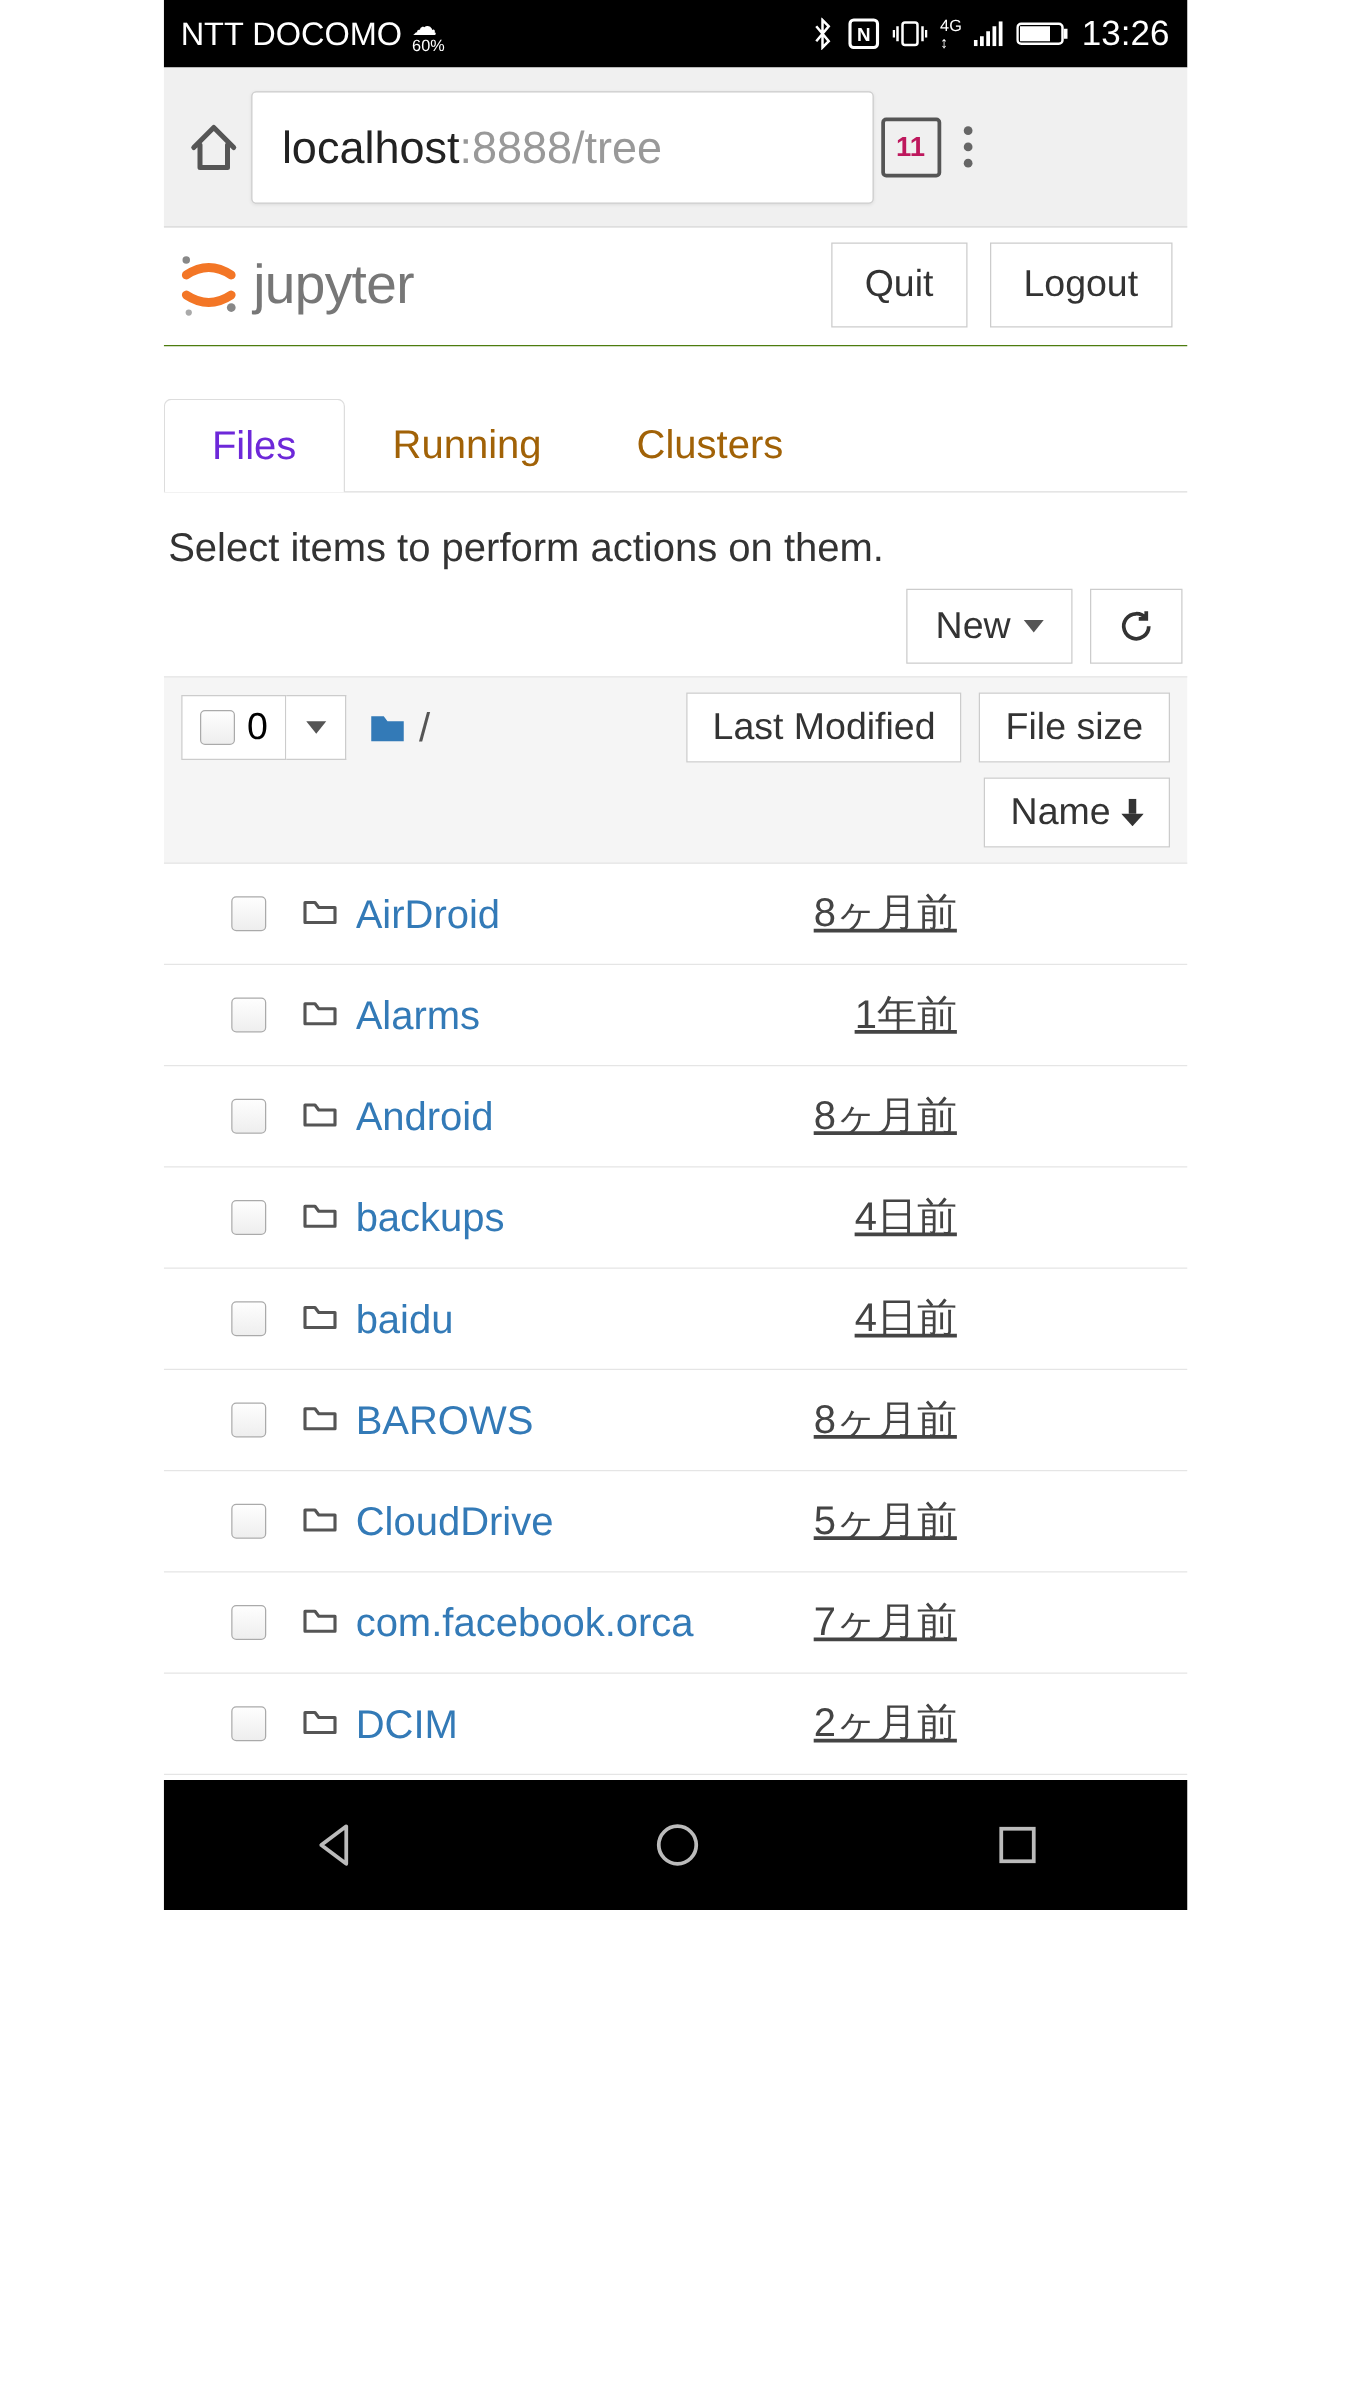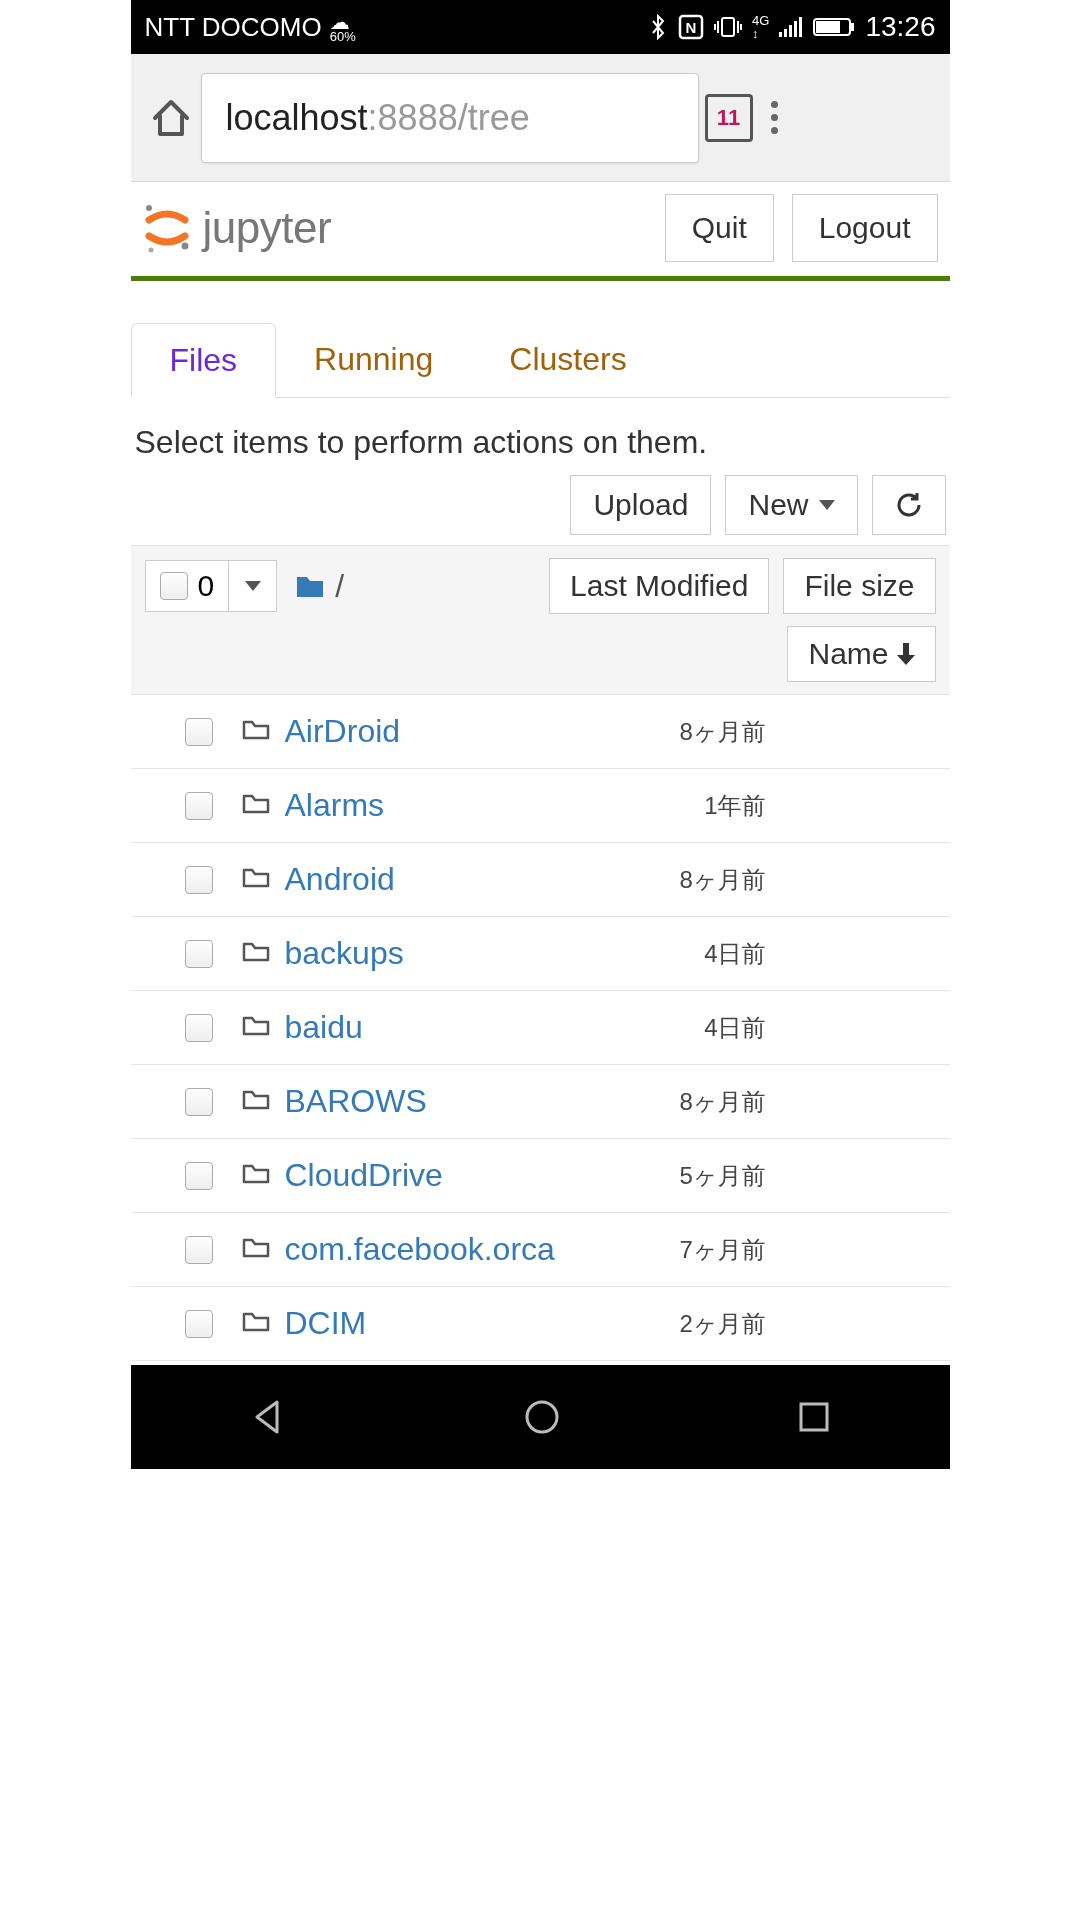--- a/index.html
+++ b/index.html
@@ -66,21 +66,21 @@
   }
   .kebab { display:flex; flex-direction:column; gap:6px; padding: 0 12px; }
   .kebab span { width:7px; height:7px; background:#666; border-radius:50%; }
 
   
   .jp-header {
     display:flex;
     align-items:center;
     justify-content: space-between;
     padding: 12px 12px 14px 8px;
-    border-bottom: 5px solid #4d7c0f;
+    border-bottom: 1px solid #4d7c0f;
   }
   .jp-logo { display:flex; align-items:center; gap:8px; }
   .jp-logo-text { font-size: 44px; color: #777; letter-spacing: -0.5px; }
   .jp-buttons { display:flex; gap:18px; }
   .jp-btn {
     border: 1px solid #ccc;
     background: #fff;
     padding: 16px 26px;
     font-size: 30px;
     color: #333;
@@ -168,21 +168,21 @@
   .file-list { }
   .file-row {
     display:flex; align-items:center;
     border-bottom: 1px solid #e5e5e5;
     padding: 18px 14px 18px 54px;
     font-size: 32px;
   }
   .file-row .checkbox-box { flex-shrink:0; }
   .item-icon { margin: 0 14px 0 28px; flex-shrink:0; }
   .item-name { color:#337ab7; flex:1; overflow:hidden; white-space:nowrap; text-overflow:ellipsis; }
-  .item-time { color:#444; font-size:24px; margin-right:170px; white-space:nowrap; }
+  .item-time { color:#444; font-size:32px; margin-right:170px; white-space:nowrap;text-decoration:underline; }
 
   
   .nav-bar {
     background: #000;
     height: 104px;
     display:flex;
     align-items:center;
     justify-content:space-around;
     margin-top: 4px;
   }
@@ -274,21 +274,20 @@
 
 <div class="jp-tabs">
   <div class="jp-tab active">Files</div>
   <div class="jp-tab">Running</div>
   <div class="jp-tab">Clusters</div>
 </div>
 
 <div class="hint">Select items to perform actions on them.</div>
 
 <div class="action-row">
-  <button class="btn-outline">Upload</button>
   <button class="btn-outline">
     <span>New</span>
     <span class="caret-down"></span>
   </button>
   <button class="btn-outline refresh-icon">
     <svg width="28" height="28" viewBox="0 0 28 28" fill="none" stroke="#333" stroke-width="3">
         <path d="M24 14 A10 10 0 1 1 22 8 M22 2 L22 8 L16 8"></path>
       </svg>
   </button>
 </div>

